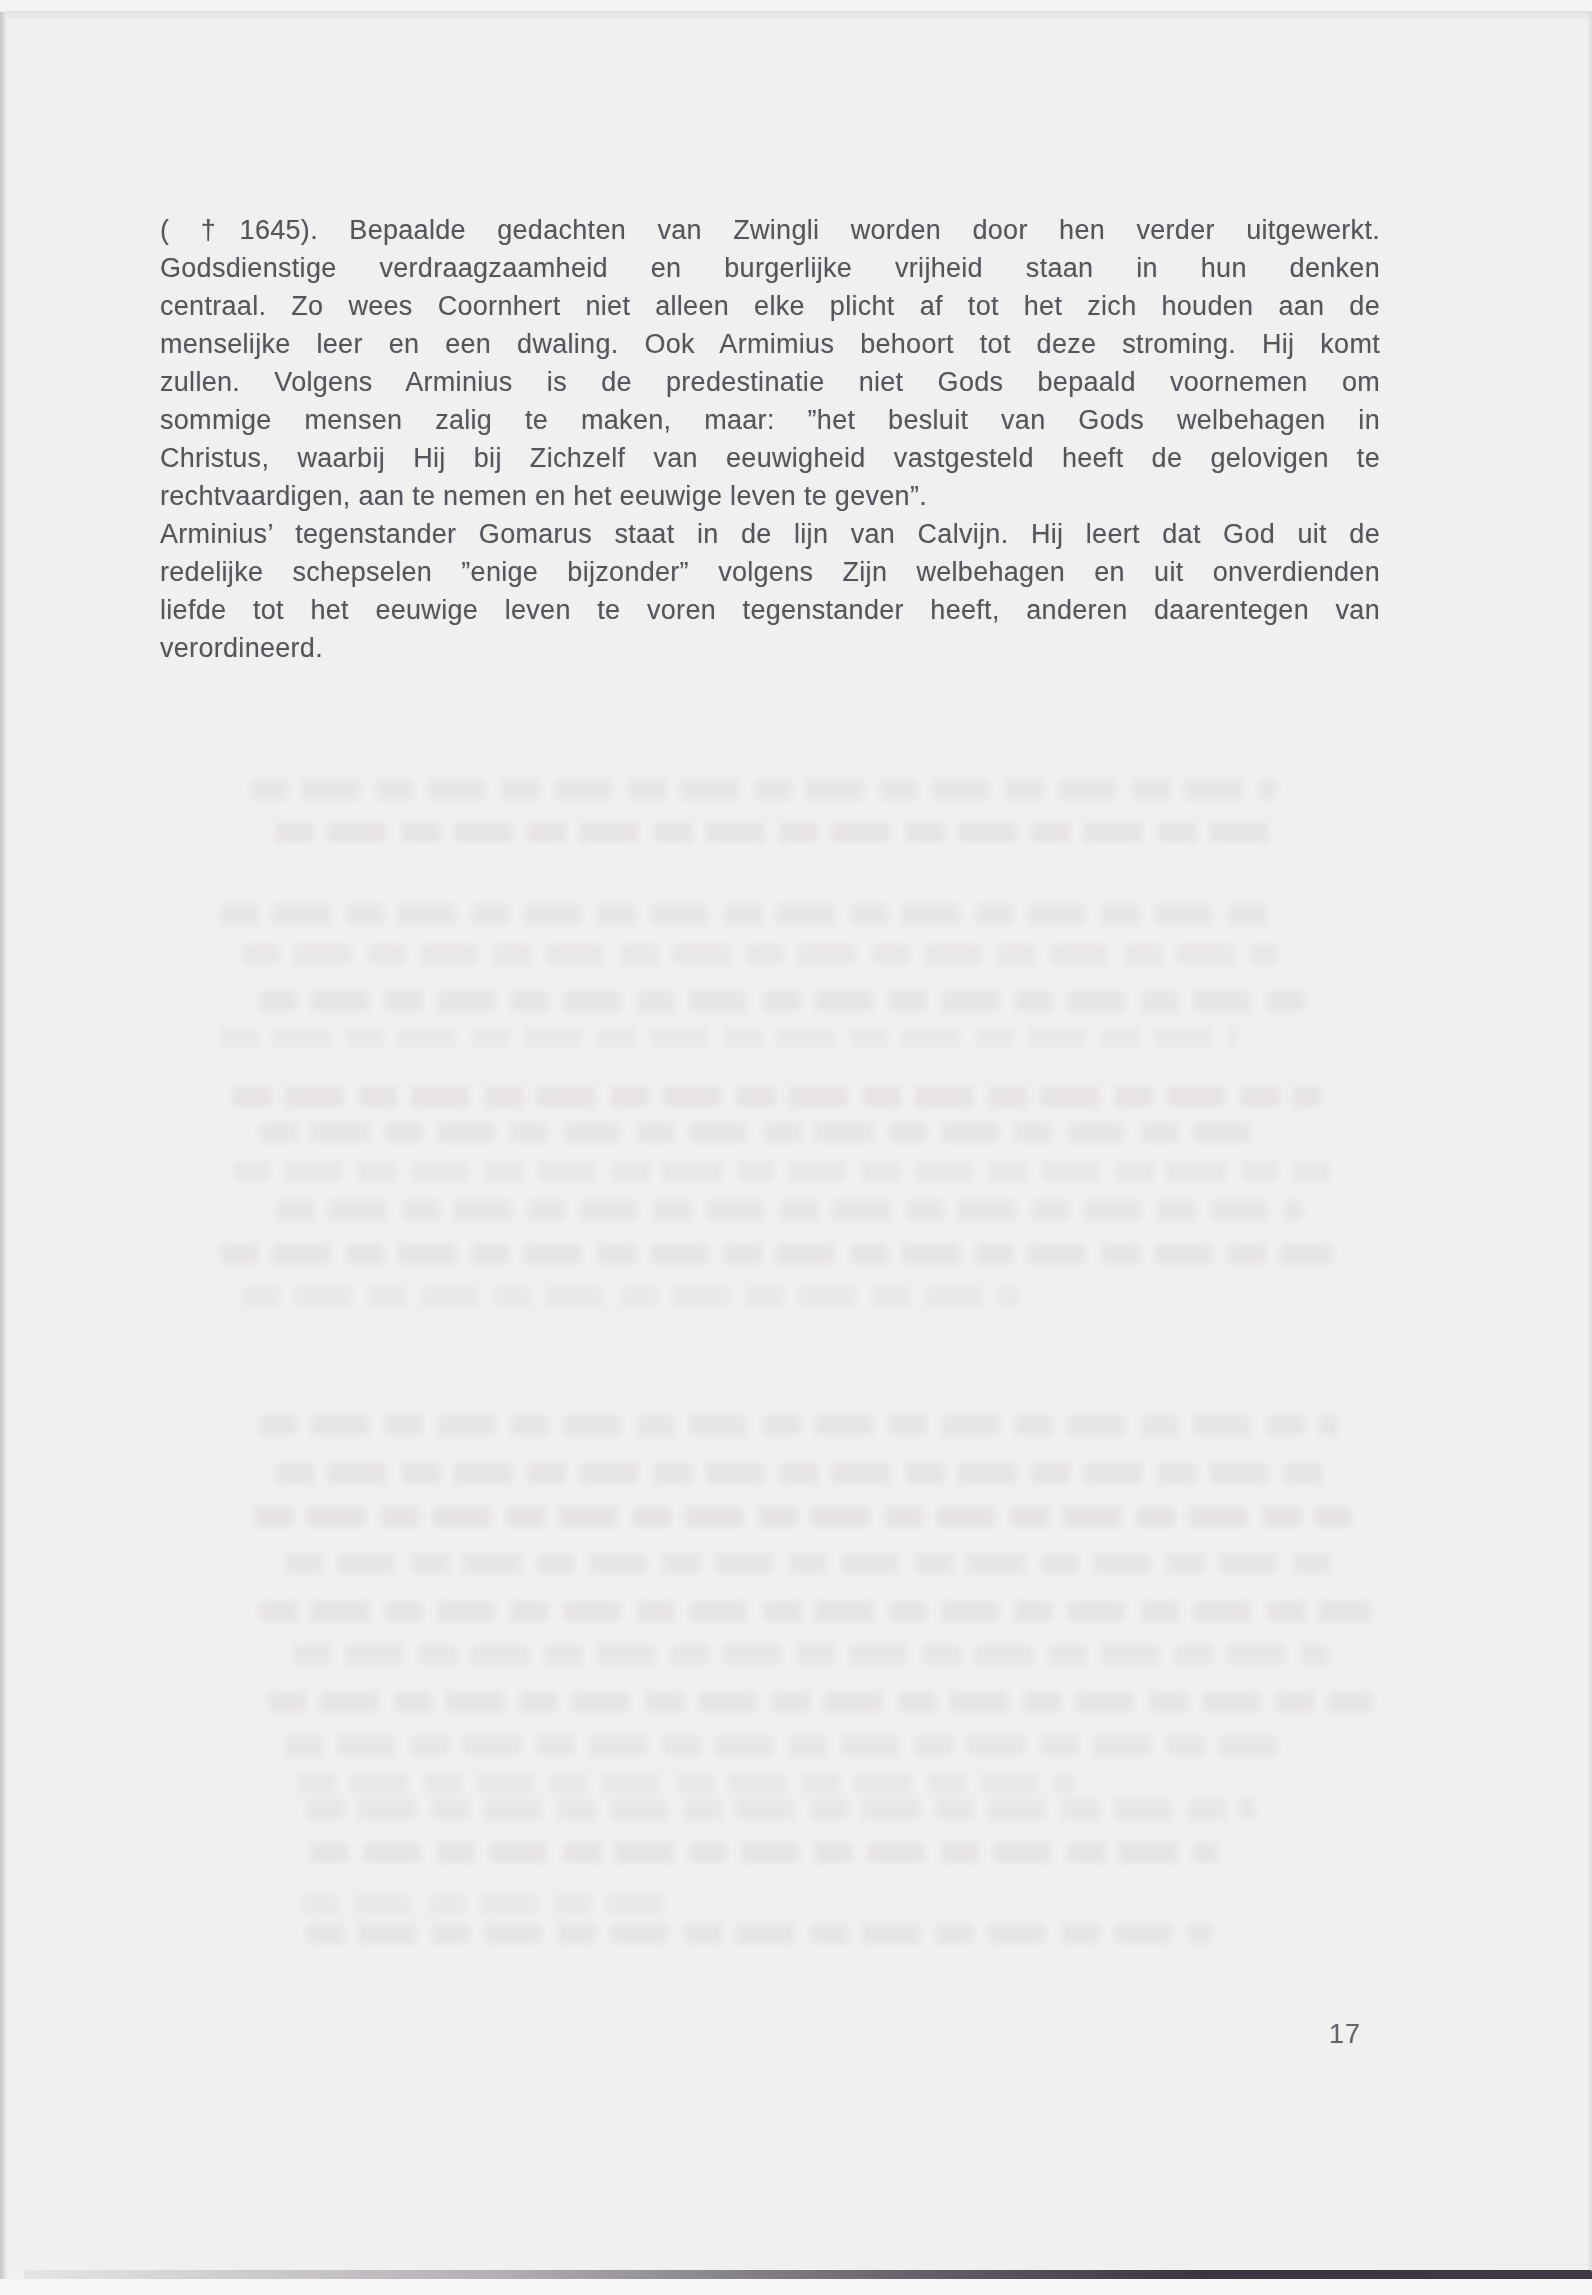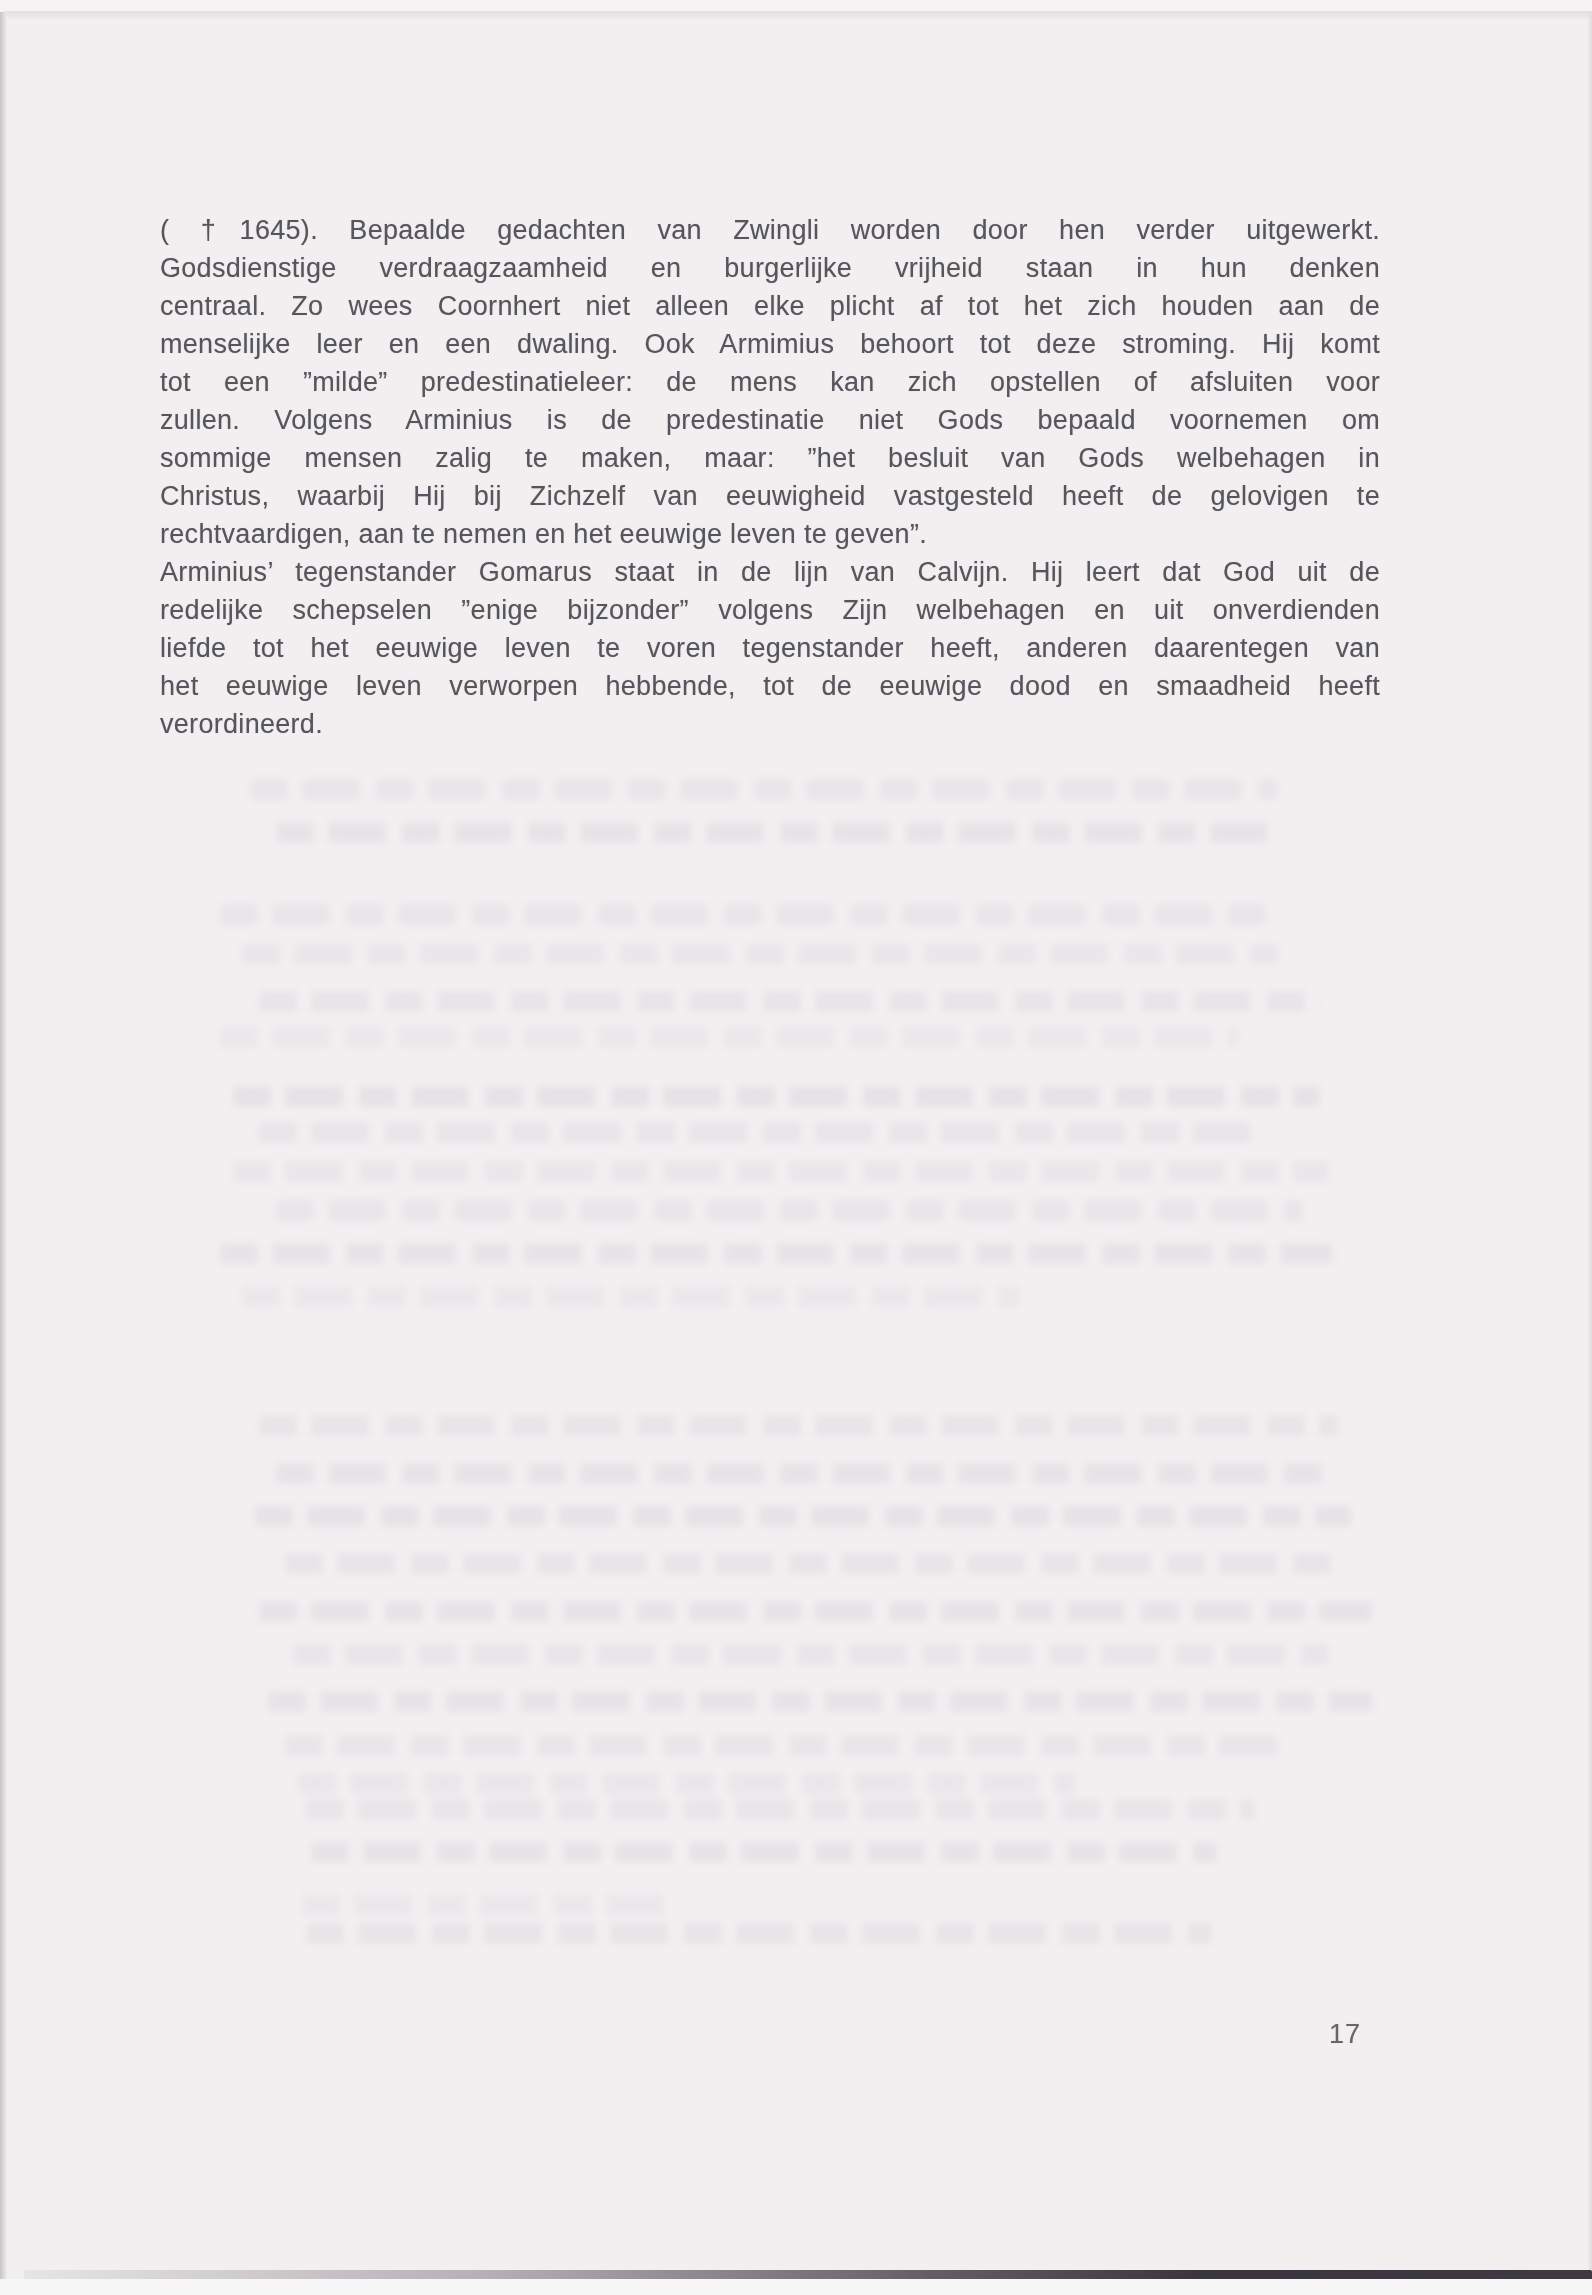--- a/index.html
+++ b/index.html
@@ -86,29 +86,27 @@
       <div class="bleed-line" style="top: 1842px; left: 311px; width: 906px; opacity: 0.12;"></div>
       <div class="bleed-line" style="top: 1894px; left: 302px; width: 362px; opacity: 0.08;"></div>
       <div class="bleed-line" style="top: 1923px; left: 306px; width: 906px; opacity: 0.11;"></div>
     </div>
 
   <div class="body-text">
       <div class="text-line">( †1645). Bepaalde gedachten van Zwingli worden door hen verder uitgewerkt.</div>
       <div class="text-line">Godsdienstige verdraagzaamheid en burgerlijke vrijheid staan in hun denken</div>
       <div class="text-line">centraal. Zo wees Coornhert niet alleen elke plicht af tot het zich houden aan de</div>
       <div class="text-line">menselijke leer en een dwaling. Ook Armimius behoort tot deze stroming. Hij komt</div>
-      <div class="text-line">tot een ”milde” predestinatieleer: de mens kan zich opstellen of afsluiten voor</div>
       <div class="text-line">zullen. Volgens Arminius is de predestinatie niet Gods bepaald voornemen om</div>
       <div class="text-line">sommige mensen zalig te maken, maar: ”het besluit van Gods welbehagen in</div>
       <div class="text-line">Christus, waarbij Hij bij Zichzelf van eeuwigheid vastgesteld heeft de gelovigen te</div>
       <div class="text-line par-end">rechtvaardigen, aan te nemen en het eeuwige leven te geven”.</div>
       <div class="text-line">Arminius’ tegenstander Gomarus staat in de lijn van Calvijn. Hij leert dat God uit de</div>
       <div class="text-line">redelijke schepselen ”enige bijzonder” volgens Zijn welbehagen en uit onverdienden</div>
       <div class="text-line">liefde tot het eeuwige leven te voren tegenstander heeft, anderen daarentegen van</div>
-      <div class="text-line">het eeuwige leven verworpen hebbende, tot de eeuwige dood en smaadheid heeft</div>
       <div class="text-line par-end">verordineerd.</div>
     </div>
 
   <div class="page-number">17</div>
 
   <div class="bottom-line"></div>
   <div class="bottom-bg"></div>
 </div>
 
 

